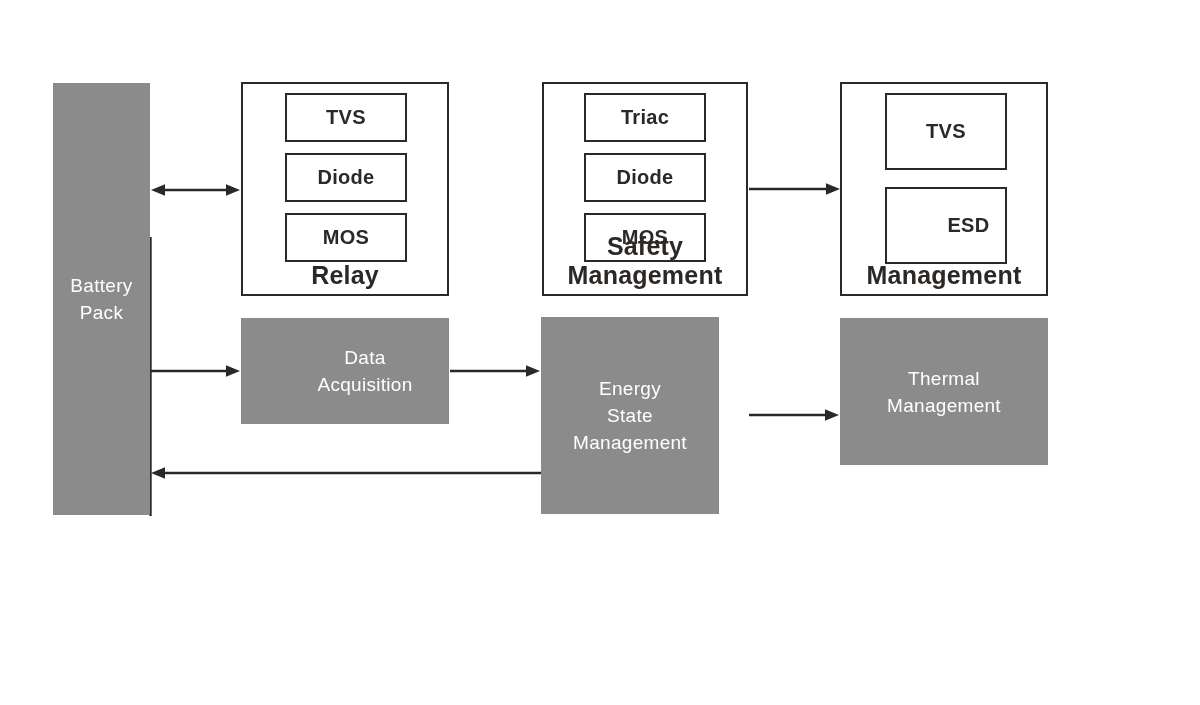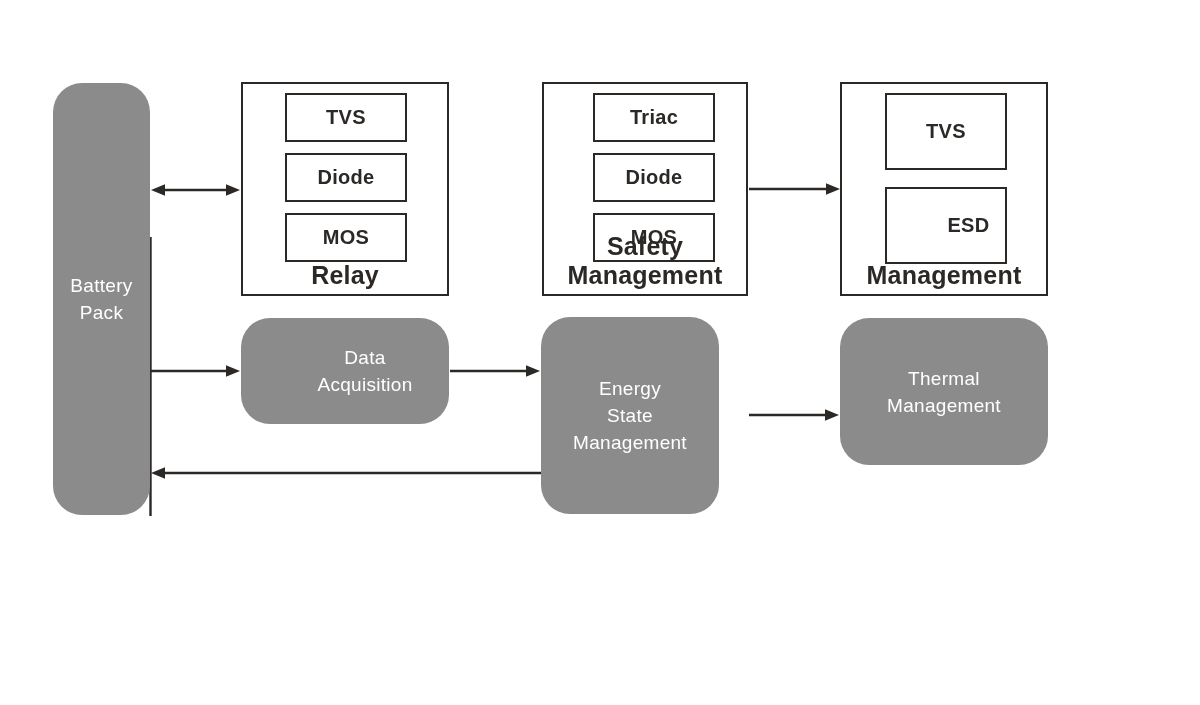--- a/index.html
+++ b/index.html
@@ -17,21 +17,21 @@
   
   svg.edges{position:absolute;left:0;top:0;width:1200px;height:705px;pointer-events:none;}
   svg.edges line{stroke:var(--line-color);stroke-width:2.6;}
   svg.edges polygon{fill:var(--line-color);}
   svg.edges .busline{stroke-width:2.4;}
 
   
   .gnode{
     position:absolute;background:var(--node-fill);color:var(--node-text);
     display:flex;flex-direction:column;align-items:center;justify-content:center;
-    font-size:19px;line-height:27px;letter-spacing:0.3px;text-align:center;border-radius:29px;
+    font-size:19px;line-height:27px;letter-spacing:0.3px;text-align:center;
   }
   .battery{left:53px;top:83px;width:97px;height:432px;}
   .dataacq{left:241px;top:318px;width:208px;height:106px;padding-left:40px;}
   .energy{left:541px;top:317px;width:178px;height:197px;align-items:center;}
   .thermal{left:840px;top:318px;width:208px;height:147px;}
 
   
   .container-box{
     position:absolute;background:#ffffff;border:2px solid var(--line-color);
   }
@@ -43,21 +43,21 @@
     position:absolute;left:0;right:0;bottom:4px;text-align:center;
     color:var(--box-text);font-weight:700;font-size:25px;letter-spacing:0.2px;
   }
   .subbox{
     position:absolute;border:2.5px solid var(--line-color);background:#ffffff;
     display:flex;align-items:center;justify-content:center;
     color:var(--box-text);font-weight:700;font-size:20px;letter-spacing:0.3px;
   }
   
   .relay-box .subbox{left:42px;width:122px;height:49px;}
-  .safety-box .subbox{left:49px;width:122px;height:49px;}
+  .safety-box .subbox{left:40px;width:122px;height:49px;}
   .row1{top:9px;}  .row2{top:69px;}  .row3{top:129px;}
   
   .interface-box .subbox{left:43px;width:122px;height:77px;}
   .irow1{top:9px;} .irow2{top:103px;padding-left:45px;}
 </style>
 </head>
 <body>
 
 <div class="canvas">
 

